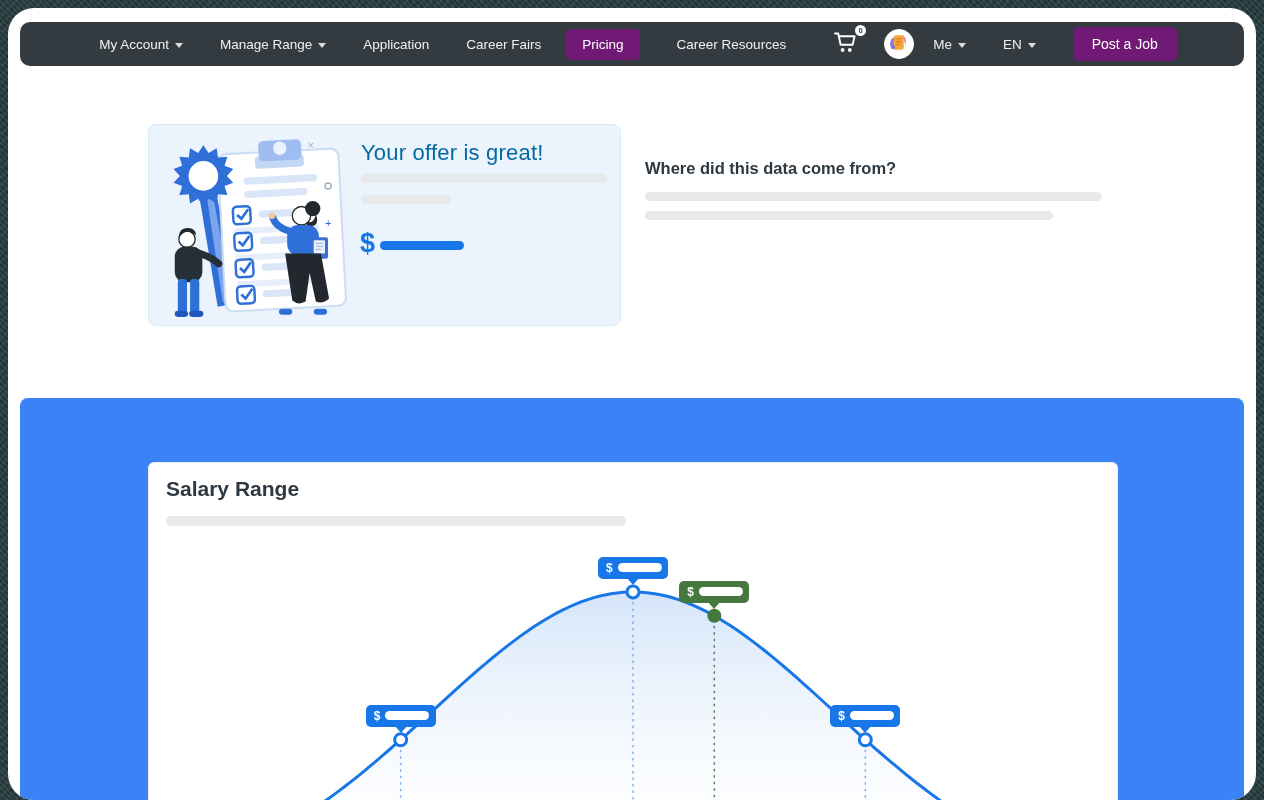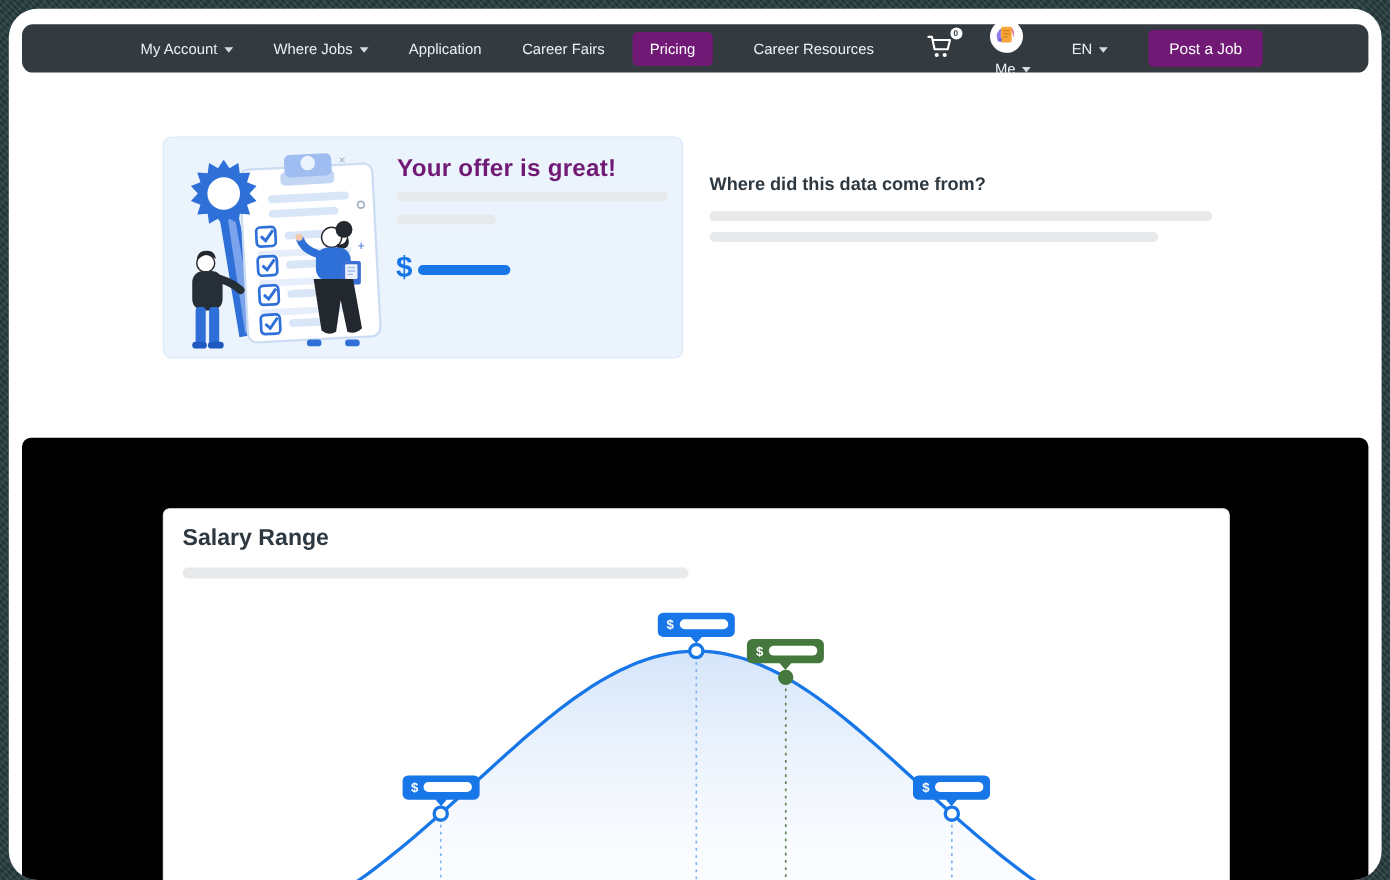--- a/index.html
+++ b/index.html
@@ -37,50 +37,50 @@
     font-size:13.5px;padding:8px 16px;cursor:pointer;white-space:nowrap;
     font-family:Liberation Sans, sans-serif;
   }
   .btn-postjob{padding:9px 19px;font-size:14px;margin-left:12px;text-align:right;}
   .cart-wrap{position:relative;margin-left:22px;cursor:pointer;}
   .badge{
     position:absolute;top:-5px;right:-7px;width:11px;height:11px;background:#ffffff;
     border-radius:50%;color:#333b41;font-size:7.5px;font-weight:bold;
     display:flex;align-items:center;justify-content:center;
   }
-  .me-wrap{display:flex;align-items:center;gap:7px;cursor:pointer;flex-direction:column;}
+  .me-wrap{display:flex;align-items:center;gap:7px;cursor:pointer;}
   .avatar-ring{
     width:28px;height:28px;border-radius:50%;border:1.5px solid #fff;
     overflow:hidden;background:#fff;flex:none;
   }
   
   .offer-card{
     position:absolute;left:140px;top:116px;width:471px;height:200px;
     background:#ebf4fc;border:1px solid #d8e8f8;border-radius:8px;overflow:hidden;
   }
   .offer-illu{position:absolute;left:8px;top:10px;}
   .offer-title{
-    position:absolute;left:212px;top:15px;font-size:22px;font-weight:bold;
-    color:#701a75;letter-spacing:.2px;margin:0;
+    position:absolute;left:212px;top:15px;font-size:22px;font-weight:normal;
+    color:#0369a1;letter-spacing:.2px;margin:0;
   }
   .skel{position:absolute;background:#e7e9eb;border-radius:5px;height:9px;}
   .dollar-sym{
     position:absolute;left:211px;top:103px;color:#1877e8;font-size:27px;font-weight:800;
   }
   .dollar-bar{
     position:absolute;left:231px;top:116px;width:84px;height:9px;
     background:#1877e8;border-radius:5px;
   }
   .datasource{position:absolute;left:637px;top:151px;width:466px;}
   .datasource h3{margin:0;font-size:16.5px;font-weight:bold;color:#2e3840;}
   .ds-bar{position:relative;background:#e7e9eb;border-radius:5px;height:9px;margin-top:10px;}
   
   .gray-section{
     position:absolute;left:12px;right:12px;top:390px;bottom:0;
-    background:#000000;border-radius:8px 8px 0 0;
+    background:#3b82f6;border-radius:8px 8px 0 0;
   }
   .salary-card{
     position:absolute;left:140px;top:454px;width:968px;height:420px;
     background:#ffffff;border:1px solid #edeff1;border-radius:6px;overflow:hidden;
   }
   .salary-title{
     position:absolute;left:17px;top:14px;font-size:21px;font-weight:bold;
     color:#2e3840;margin:0;
   }
   .chart{position:absolute;left:0;top:0;width:968px;height:420px;}
@@ -102,21 +102,21 @@
 <body>
 
 <div class="page">
 
   <nav class="nav">
     <div class="nav-inner">
       <span class="nav-links"><span class="nav-link">
             <span>My Account</span>
             <span class="caret"></span>
           </span><span class="nav-link">
-            <span>Where Jobs</span>
+            <span>Manage Range</span>
             <span class="caret"></span>
           </span><span class="nav-link">
             <span>Application</span>
           </span><span class="nav-link">
             <span>Career Fairs</span>
           </span></span>
 
       <button class="btn-green">Pricing</button>
 
       <span class="nav-link">Career Resources</span>

